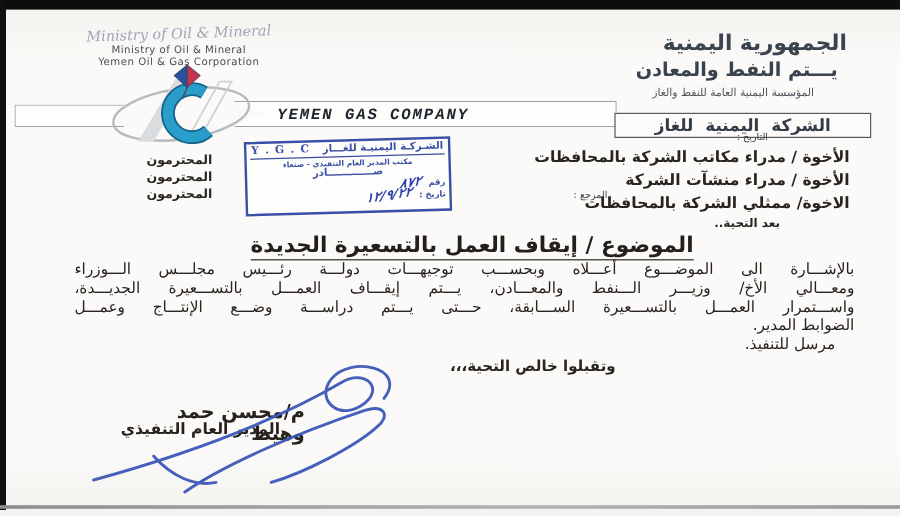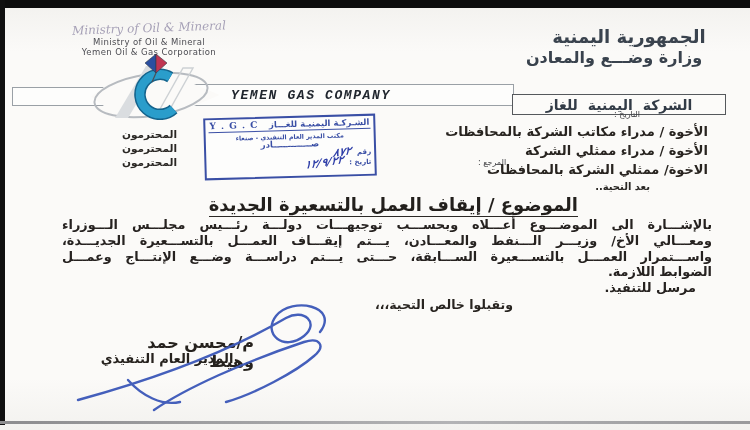--- a/index.html
+++ b/index.html
@@ -56,21 +56,21 @@
 
   
   .honorifics{right:573px;top:127px;text-align:left;font-weight:bold;font-size:10.5px;line-height:14px;color:#2a2724;}
   .recipients{right:42px;top:122px;width:340px;text-align:right;font-weight:bold;color:#282420;}
   .recipients .r-line{font-size:13px;line-height:19px;}
   .greeting{right:100px;top:181px;font-size:10px;font-weight:bold;color:#2a2724;}
 
   
   .subject{right:172px;top:194px;font-size:18px;font-weight:bold;color:#221f1c;
     border-bottom:1.6px solid #2b2825;padding-bottom:1px;}
-  .body-text{left:62px;top:217px;width:650px;color:#262220;font-weight:bold;font-size:12.8px;}
+  .body-text{left:62px;top:217px;width:650px;color:#262220;font-weight:normal;font-size:12.8px;}
   .body-line{direction:rtl;line-height:15.8px;text-align:right;}
   .just{text-align-last:justify;}
   .indent{padding-left:0;padding-right:16px;}
 
   .closing{right:237px;top:297px;font-size:12.5px;font-weight:bold;color:#282420;}
 
   
   .sig-name{left:104px;top:333px;width:150px;text-align:right;font-size:16px;font-weight:bold;color:#26221e;}
   .sig-title{left:92px;top:351px;width:150px;text-align:center;font-size:13px;font-weight:bold;color:#26221e;}
   .sig-svg{left:58px;top:302px;z-index:5;pointer-events:none;}
@@ -98,21 +98,22 @@
     <path d="M 60 14 L 73 14 L 42 66 L 29 66 Z" fill="#dadde0"></path>
     <path d="M 97 16 L 107 16 L 79 66 L 69 66 Z" fill="none" stroke="#cdd1d4" stroke-width="1.4"></path>
     <path d="M 86 27 A 20 20 0 1 0 86 59" fill="none" stroke="#14638c" stroke-width="11.5" transform="rotate(-6 68 43)"></path>
     <path d="M 86 27 A 20 20 0 1 0 86 59" fill="none" stroke="#2a9dcb" stroke-width="8.5" transform="rotate(-6 68 43)"></path>
     <polygon points="70,2 70,21 59,11" fill="#2b4fa0" stroke="#333a44" stroke-width="0.6"></polygon>
     <polygon points="70,2 81,11 70,21" fill="#c03552" stroke="#333a44" stroke-width="0.6"></polygon>
     <line x1="70" y1="21" x2="66" y2="30" stroke="#4a4f57" stroke-width="1.2"></line>
   </svg>
 
   <div class="abs ar ar-republic">الجمهورية اليمنية</div>
-  <div class="abs ar ar-ministry">وزارة وضـــع والمعادن</div>
+  <div class="abs ar ar-ministry">يـــتم النفط والمعادن</div>
+  <div class="abs ar ar-corp">المؤسسة اليمنية العامة للنفط والغاز</div>
   <div class="abs ar ar-boxed">الشركة اليمنية للغاز</div>
 
   <div class="abs ar meta-label meta-date">التاريخ :</div>
   <div class="abs ar meta-label meta-ref">المرجع :</div>
 
   <div class="abs stamp">
     <div class="stamp-row1">
       <span class="ygc">Y . G . C</span>
       <span class="ar">الشـركـة اليمنيـة للغـــاز</span>
     </div>
@@ -129,32 +130,32 @@
   </div>
 
   <div class="abs ar honorifics">
     <div>المحترمون</div>
     <div>المحترمون</div>
     <div>المحترمون</div>
   </div>
 
   <div class="abs ar recipients">
     <div class="r-line">الأخوة / مدراء مكاتب الشركة بالمحافظات</div>
-    <div class="r-line">الأخوة / مدراء ممثلي الشركة</div>
+    <div class="r-line">الأخوة / مدراء منشآت الشركة</div>
     <div class="r-line">الاخوة/ ممثلي الشركة بالمحافظات</div>
   </div>
   <div class="abs ar greeting">بعد التحية..</div>
 
   <div class="abs ar subject">الموضوع / إيقاف العمل بالتسعيرة الجديدة</div>
 
   <div class="abs body-text">
     <div class="body-line just">بالإشـــارة الى الموضـــوع أعـــلاه وبحســـب توجيهـــات دولـــة رئـــيس مجلـــس الـــوزراء</div>
     <div class="body-line just">ومعـــالي الأخ/ وزيـــر الـــنفط والمعـــادن، يـــتم إيقـــاف العمـــل بالتســـعيرة الجديـــدة،</div>
     <div class="body-line just">واســـتمرار العمـــل بالتســـعيرة الســـابقة، حـــتى يـــتم دراســـة وضـــع الإنتـــاج وعمـــل</div>
-    <div class="body-line">الضوابط اللازمة.</div>
+    <div class="body-line">الضوابط المدير.</div>
     <div class="body-line indent">مرسل للتنفيذ.</div>
   </div>
 
   <div class="abs ar closing">وتقبلوا خالص التحية،،،</div>
 
   <div class="abs ar sig-name">م/محسن حمد وهيط</div>
   <div class="abs ar sig-title">المدير العام التنفيذي</div>
 
   <svg class="abs sig-svg" width="295" height="120" viewBox="0 0 295 120">
     <g fill="none" stroke="#3b57b8" stroke-width="2.4" stroke-linecap="round" opacity="0.95">

